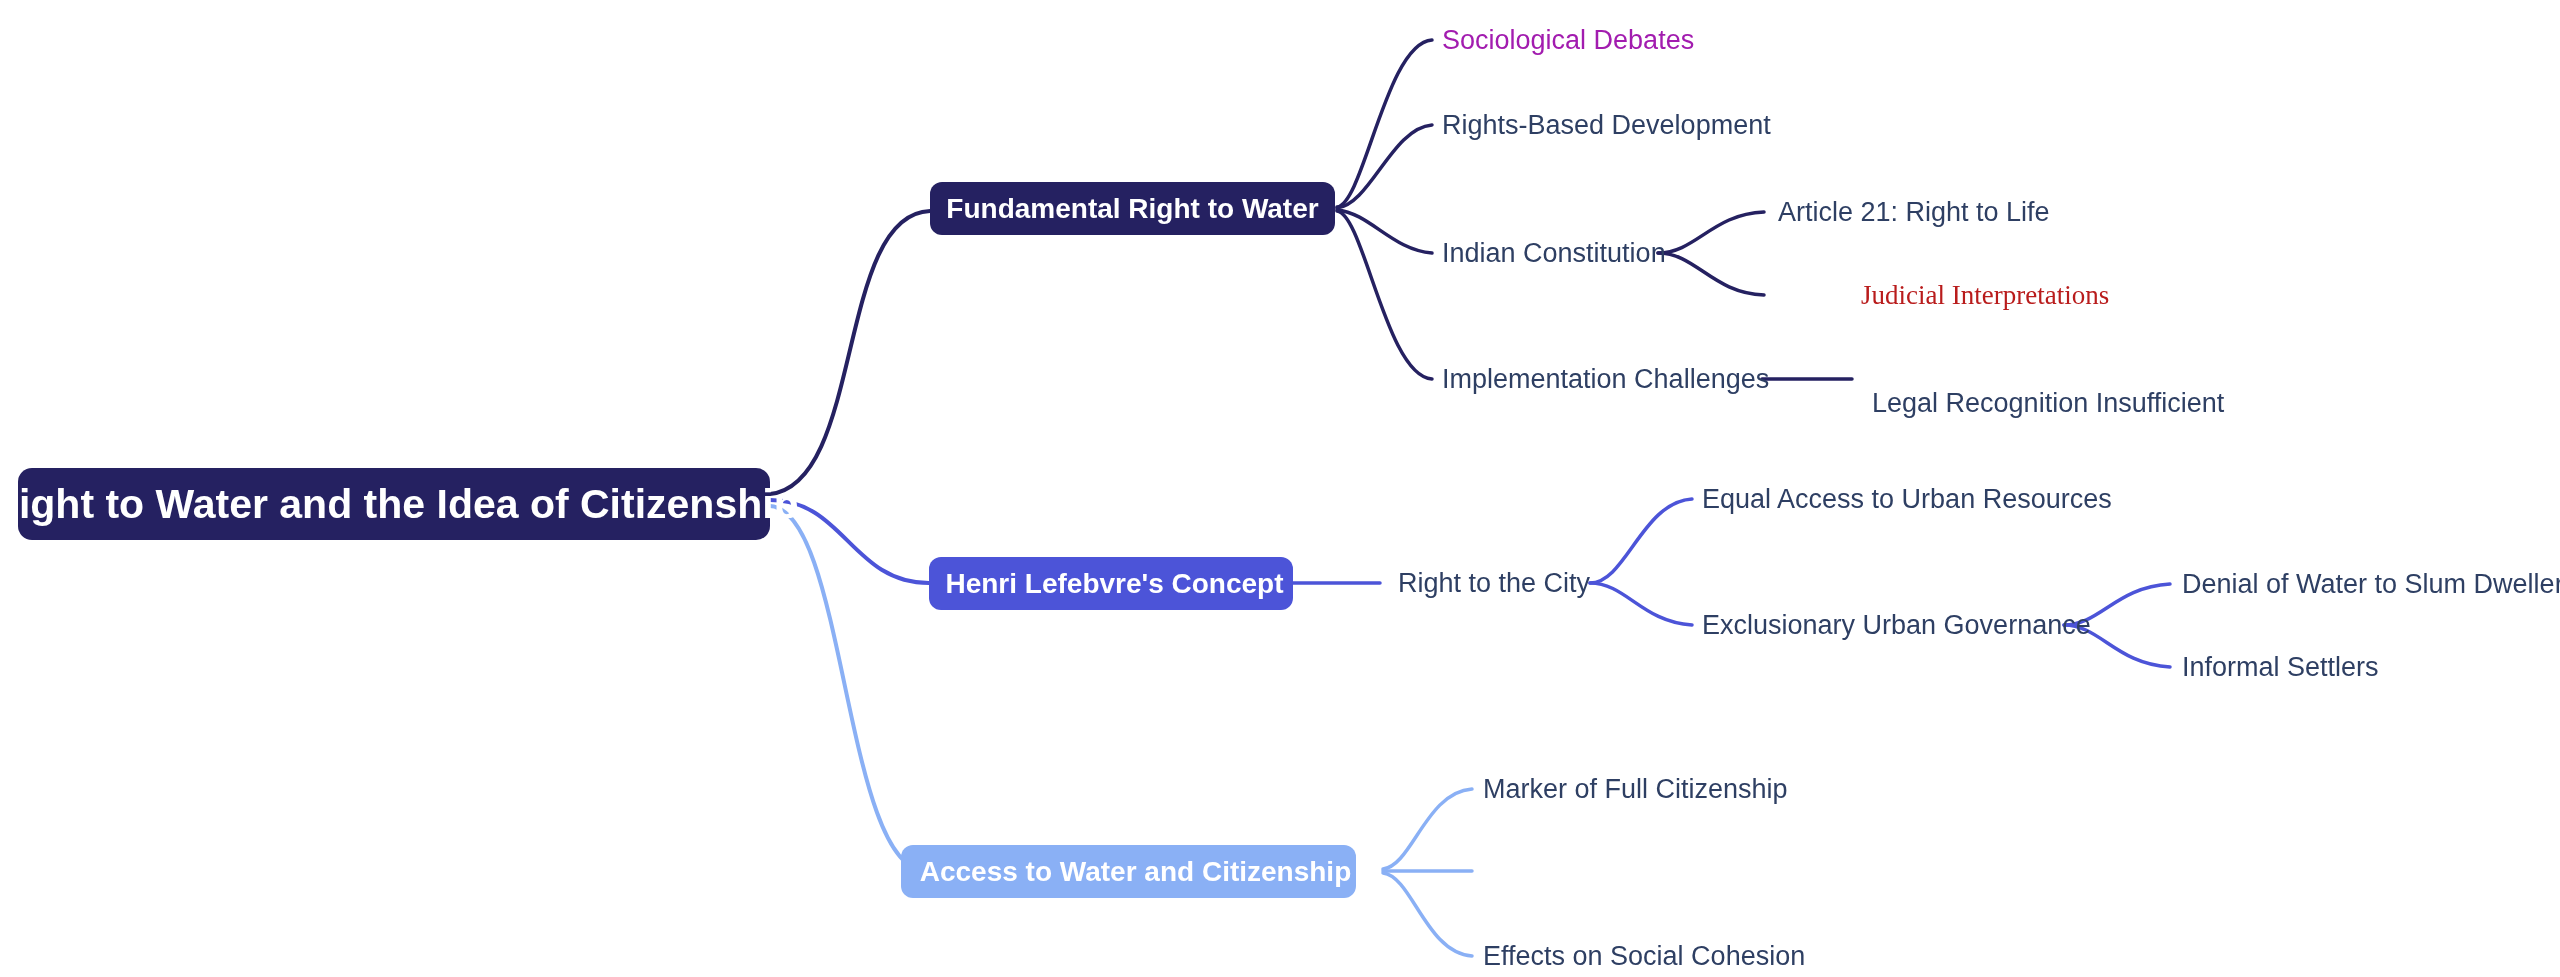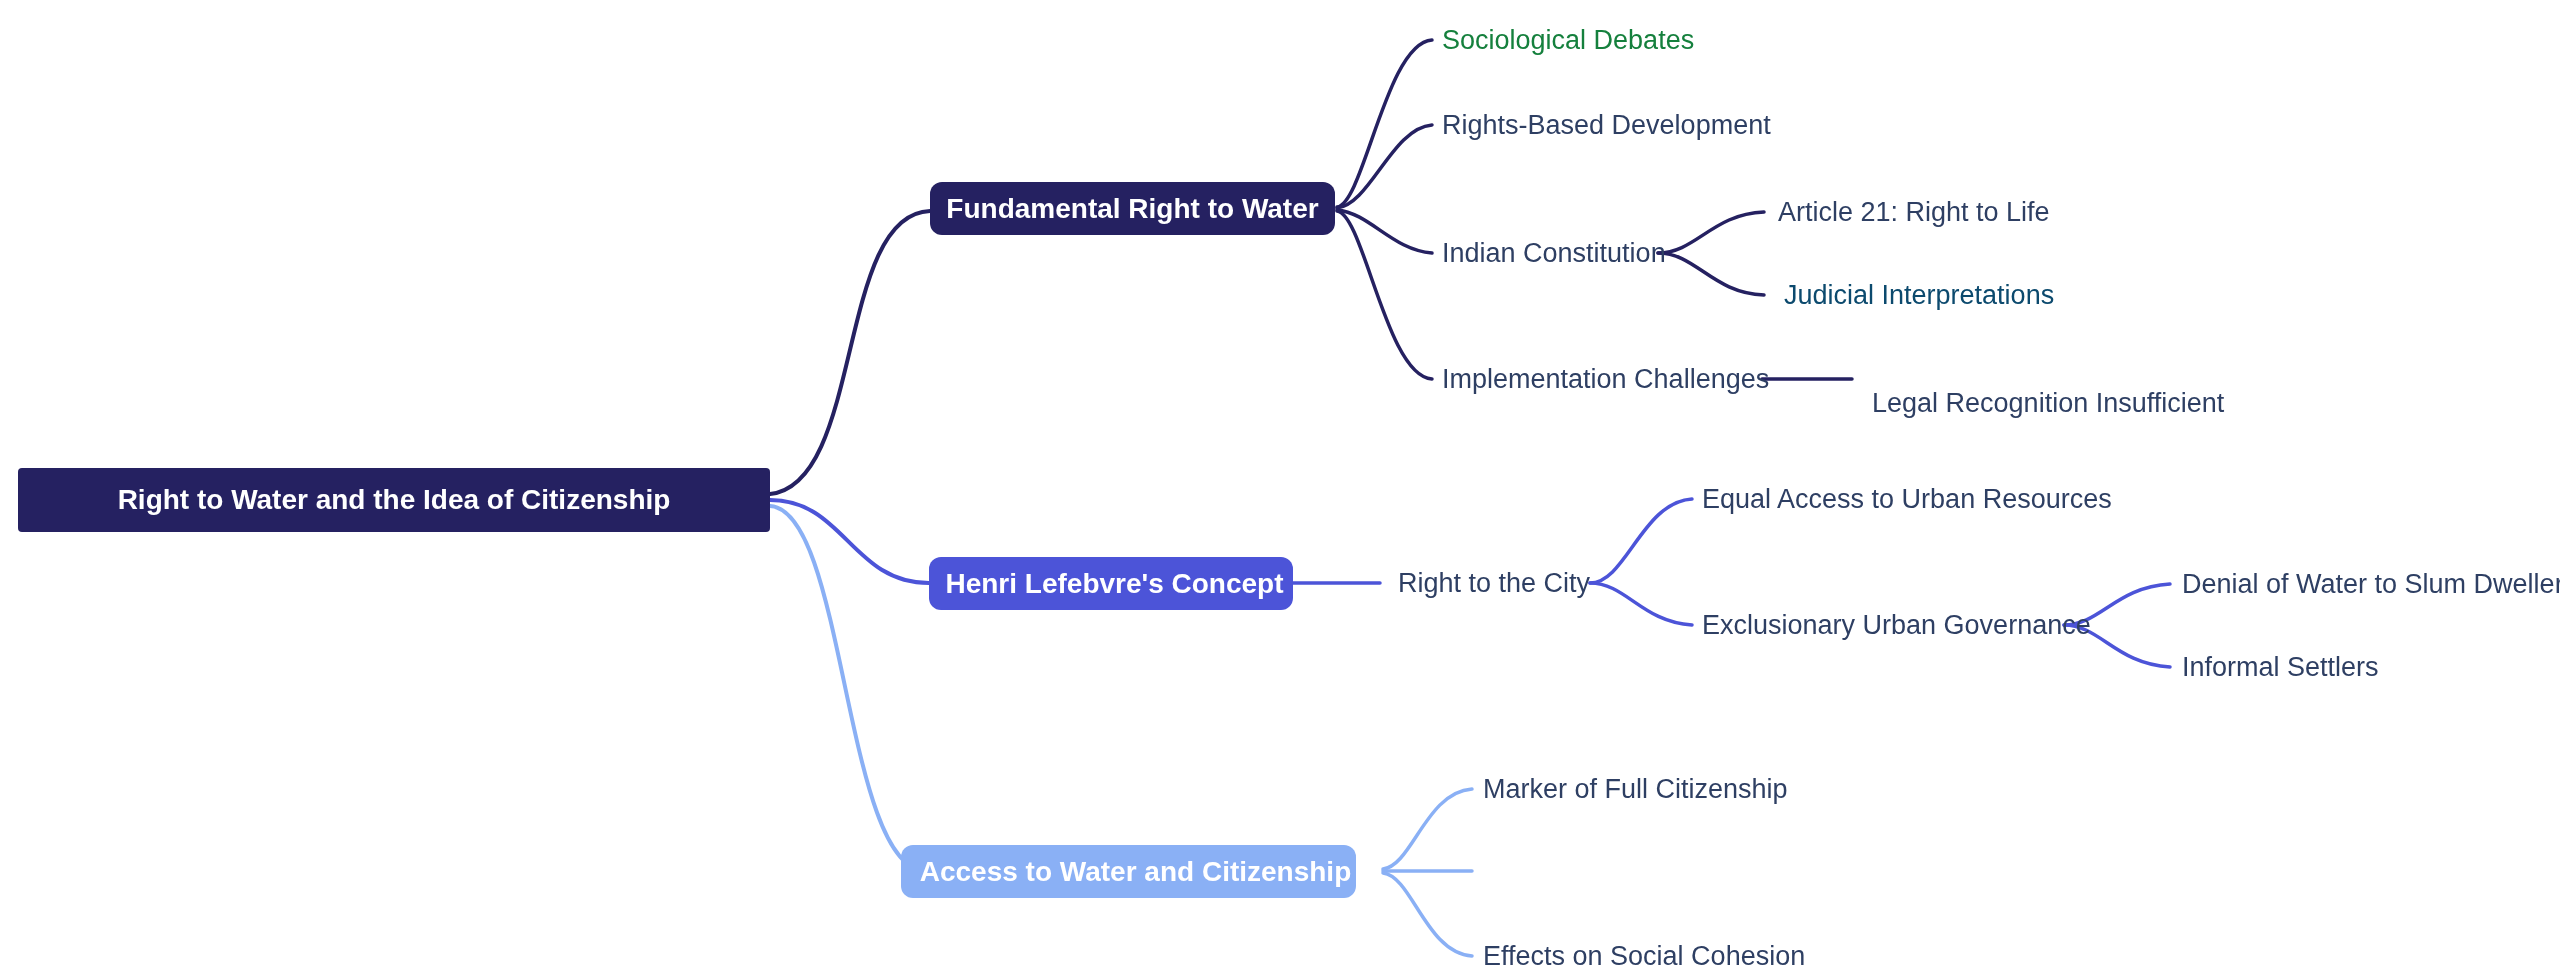--- a/index.html
+++ b/index.html
@@ -33,23 +33,23 @@
     justify-content: center;
     font-weight: 700;
     white-space: nowrap;
     box-sizing: border-box;
     cursor: pointer;
   }
   .root-box {
     left: 18px;
     top: 468px;
     width: 752px;
-    height: 64px;
-    border-radius: 4px;
-    font-size: 28px;
+    height: 72px;
+    border-radius: 14px;
+    font-size: 41px;
   }
   .branch-box {
     height: 53px;
     border-radius: 12px;
     font-size: 28px;
   }
   .box-b1 { left: 930px; top: 182px; width: 405px; }
   .box-b2 { left: 929px; top: 557px; width: 364px; }
   .box-b3 { left: 901px; top: 845px; width: 455px; padding-left: 14px; }
   .leaf {
@@ -87,25 +87,25 @@
     <path stroke-width="4" d="M 770 506 C 846 510, 844 871, 926 871" style="stroke: rgb(138, 176, 245);"></path>
     <path stroke-width="3.5" d="M 1383 869 C 1412 866, 1426 792, 1472 789" style="stroke: rgb(138, 176, 245);"></path>
     <path stroke-width="3.5" d="M 1383 871 L 1472 871" style="stroke: rgb(138, 176, 245);"></path>
     <path stroke-width="3.5" d="M 1383 873 C 1412 876, 1426 953, 1472 956" style="stroke: rgb(138, 176, 245);"></path>
   </svg>
 
   <div class="node-box root-box" style="background: rgb(37, 33, 97); color: rgb(255, 255, 255);">Right to Water and the Idea of Citizenship</div>
 
   <div class="node-box branch-box box-b1" style="background: rgb(37, 33, 97); color: rgb(255, 255, 255);">Fundamental Right to Water</div>
 
-  <div class="leaf" style="left: 1442px; top: 40px; color: #15803d;">Sociological Debates</div>
+  <div class="leaf" style="left: 1442px; top: 40px; color: #a21caf;">Sociological Debates</div>
   <div class="leaf" style="left: 1442px; top: 125px; color: rgb(46, 63, 99);">Rights-Based Development</div>
   <div class="leaf" style="left: 1442px; top: 253px; color: rgb(46, 63, 99);">Indian Constitution</div>
   <div class="leaf" style="left: 1778px; top: 212px; color: rgb(46, 63, 99);">Article 21: Right to Life</div>
-  <div class="leaf" style="left: 1784px; top: 295px; color: #0c4a6e;">Judicial Interpretations</div>
+  <div class="leaf" style="left: 1861px; top: 295px; color: #b91c1c; font-family: Liberation Serif, serif;">Judicial Interpretations</div>
   <div class="leaf" style="left: 1442px; top: 379px; color: rgb(46, 63, 99);">Implementation Challenges</div>
   <div class="leaf" style="left: 1872px; top: 379px; color: rgb(46, 63, 99); margin-top: 24px;">Legal Recognition Insufficient</div>
 
   <div class="node-box branch-box box-b2" style="background: rgb(76, 84, 216); color: rgb(255, 255, 255); padding-left: 7px;">Henri Lefebvre's Concept</div>
 
   <div class="leaf" style="left: 1398px; top: 583px; color: rgb(46, 63, 99);">Right to the City</div>
   <div class="leaf" style="left: 1702px; top: 499px; color: rgb(46, 63, 99);">Equal Access to Urban Resources</div>
   <div class="leaf" style="left: 1702px; top: 625px; color: rgb(46, 63, 99);">Exclusionary Urban Governance</div>
   <div class="leaf" style="left: 2182px; top: 584px; color: rgb(46, 63, 99);">Denial of Water to Slum Dwellers</div>
   <div class="leaf" style="left: 2182px; top: 667px; color: rgb(46, 63, 99);">Informal Settlers</div>

